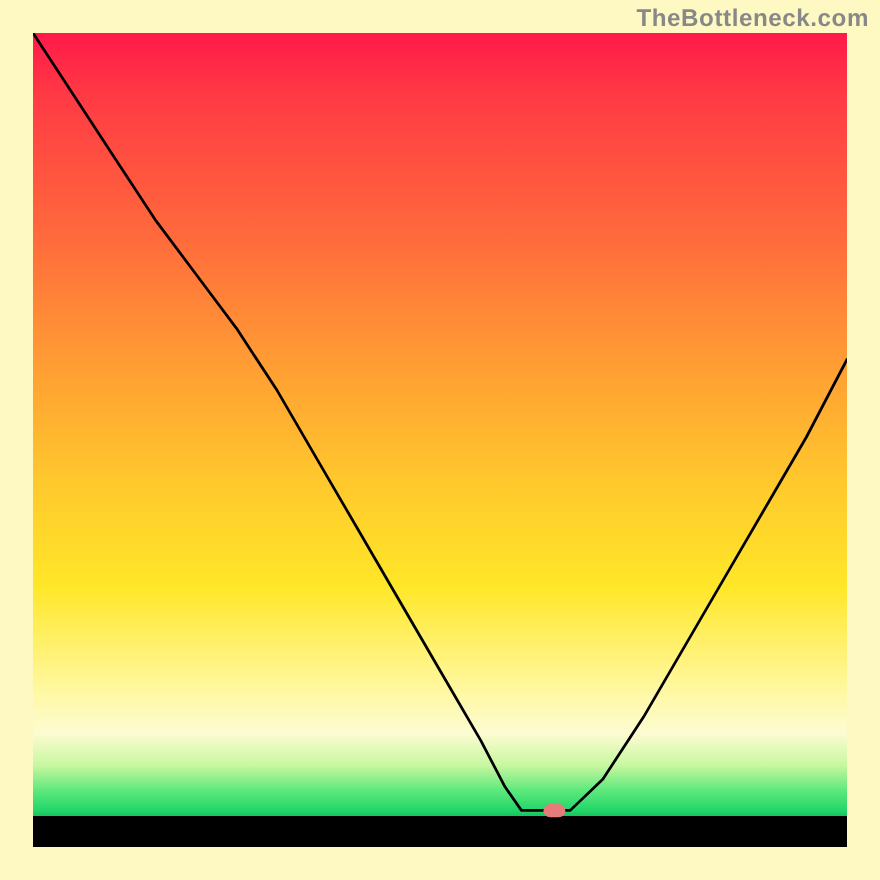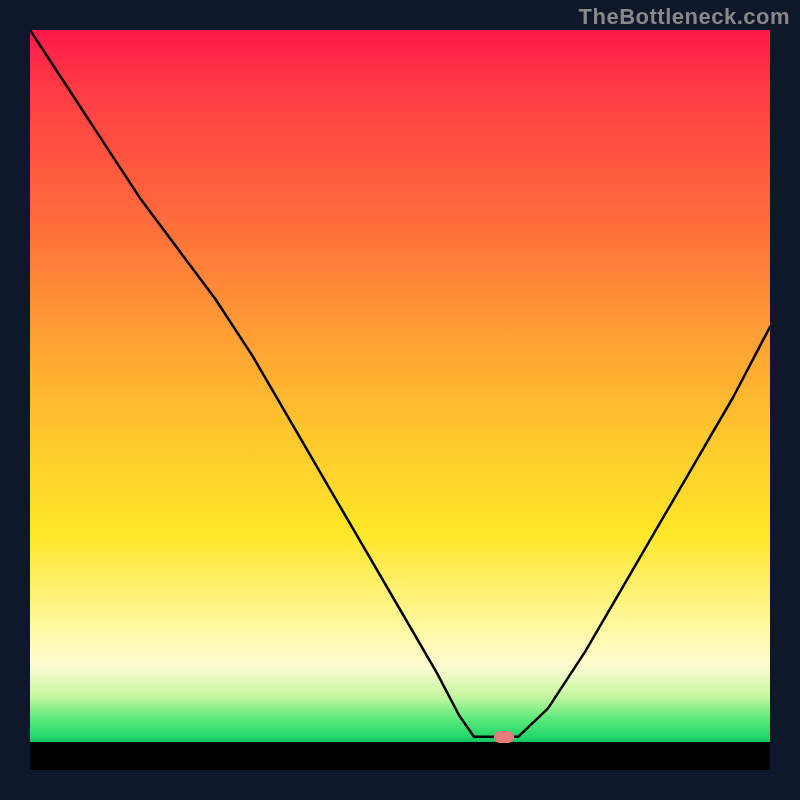--- a/index.html
+++ b/index.html
@@ -8,21 +8,21 @@
     width: 800px;
     height: 800px;
     background: #000;
     font-family: Arial, Helvetica, sans-serif;
     overflow: hidden;
   }
   .frame {
     position: relative;
     width: 800px;
     height: 800px;
-    background: #0f172a;
+    background: #fef9c3;
   }
   .watermark {
     position: absolute;
     top: 4px;
     right: 10px;
     color: #888;
     font-size: 22px;
     font-weight: 600;
     letter-spacing: 0.5px;
     z-index: 5;

